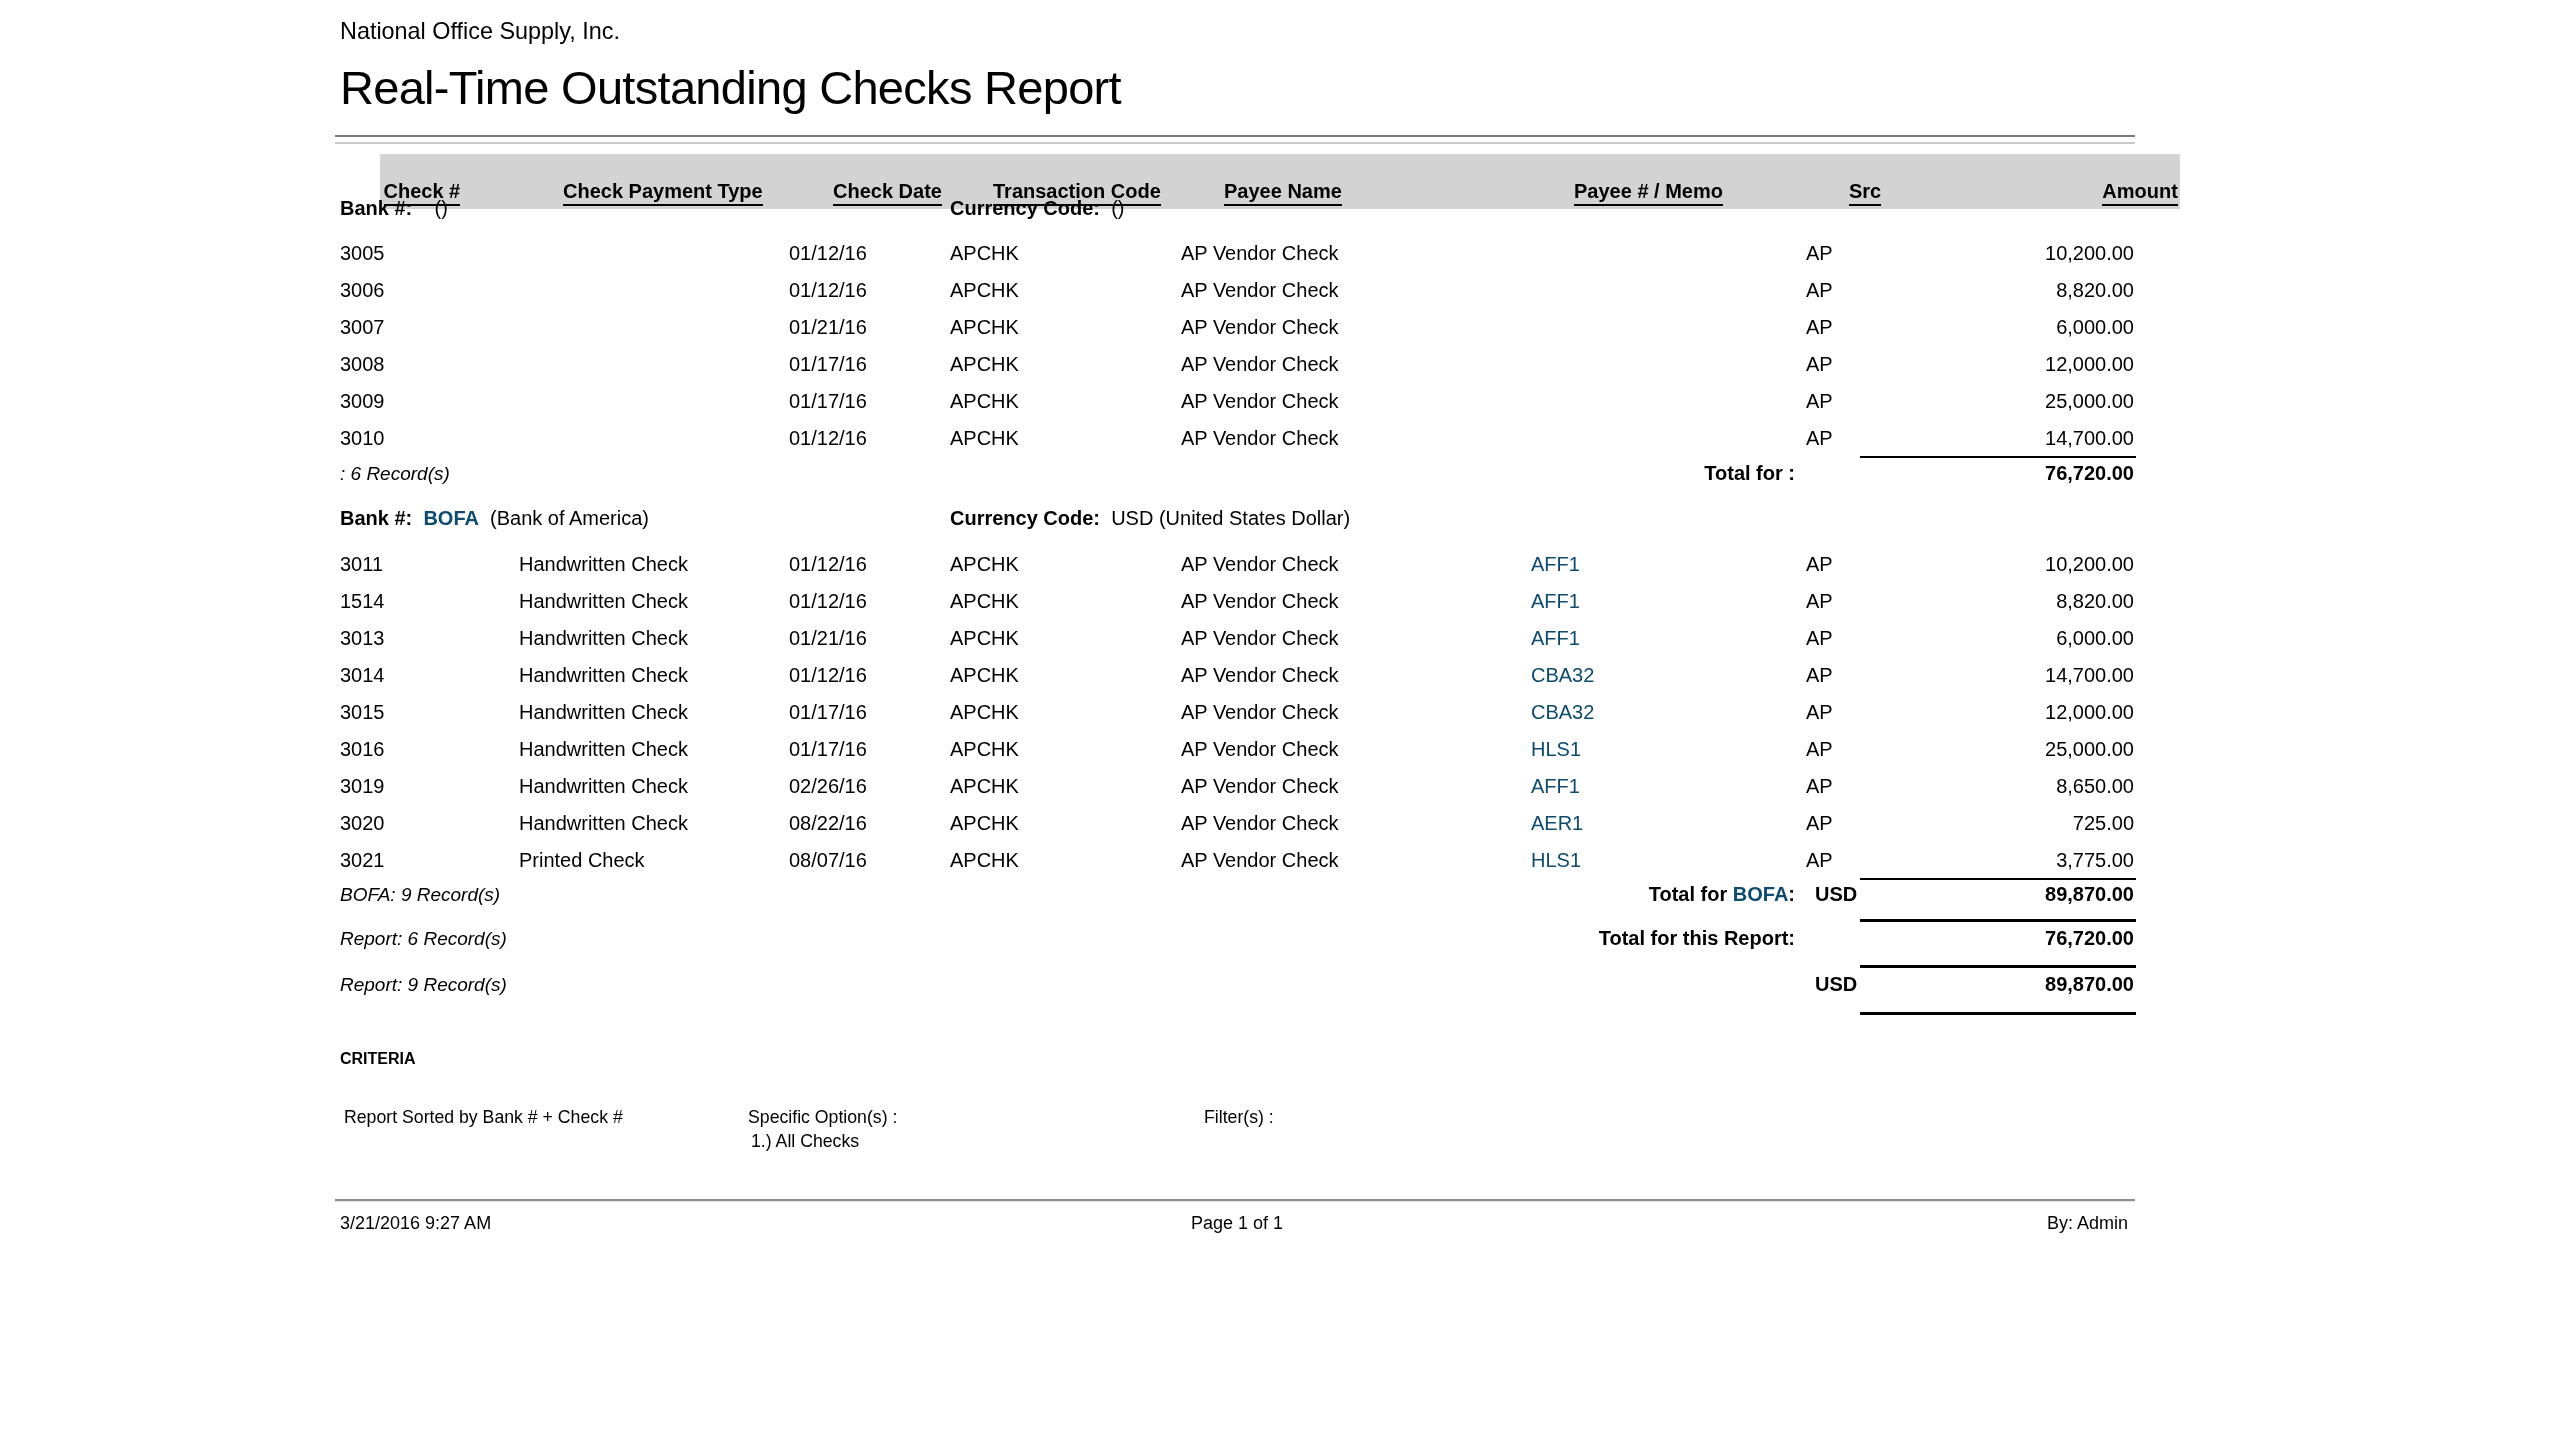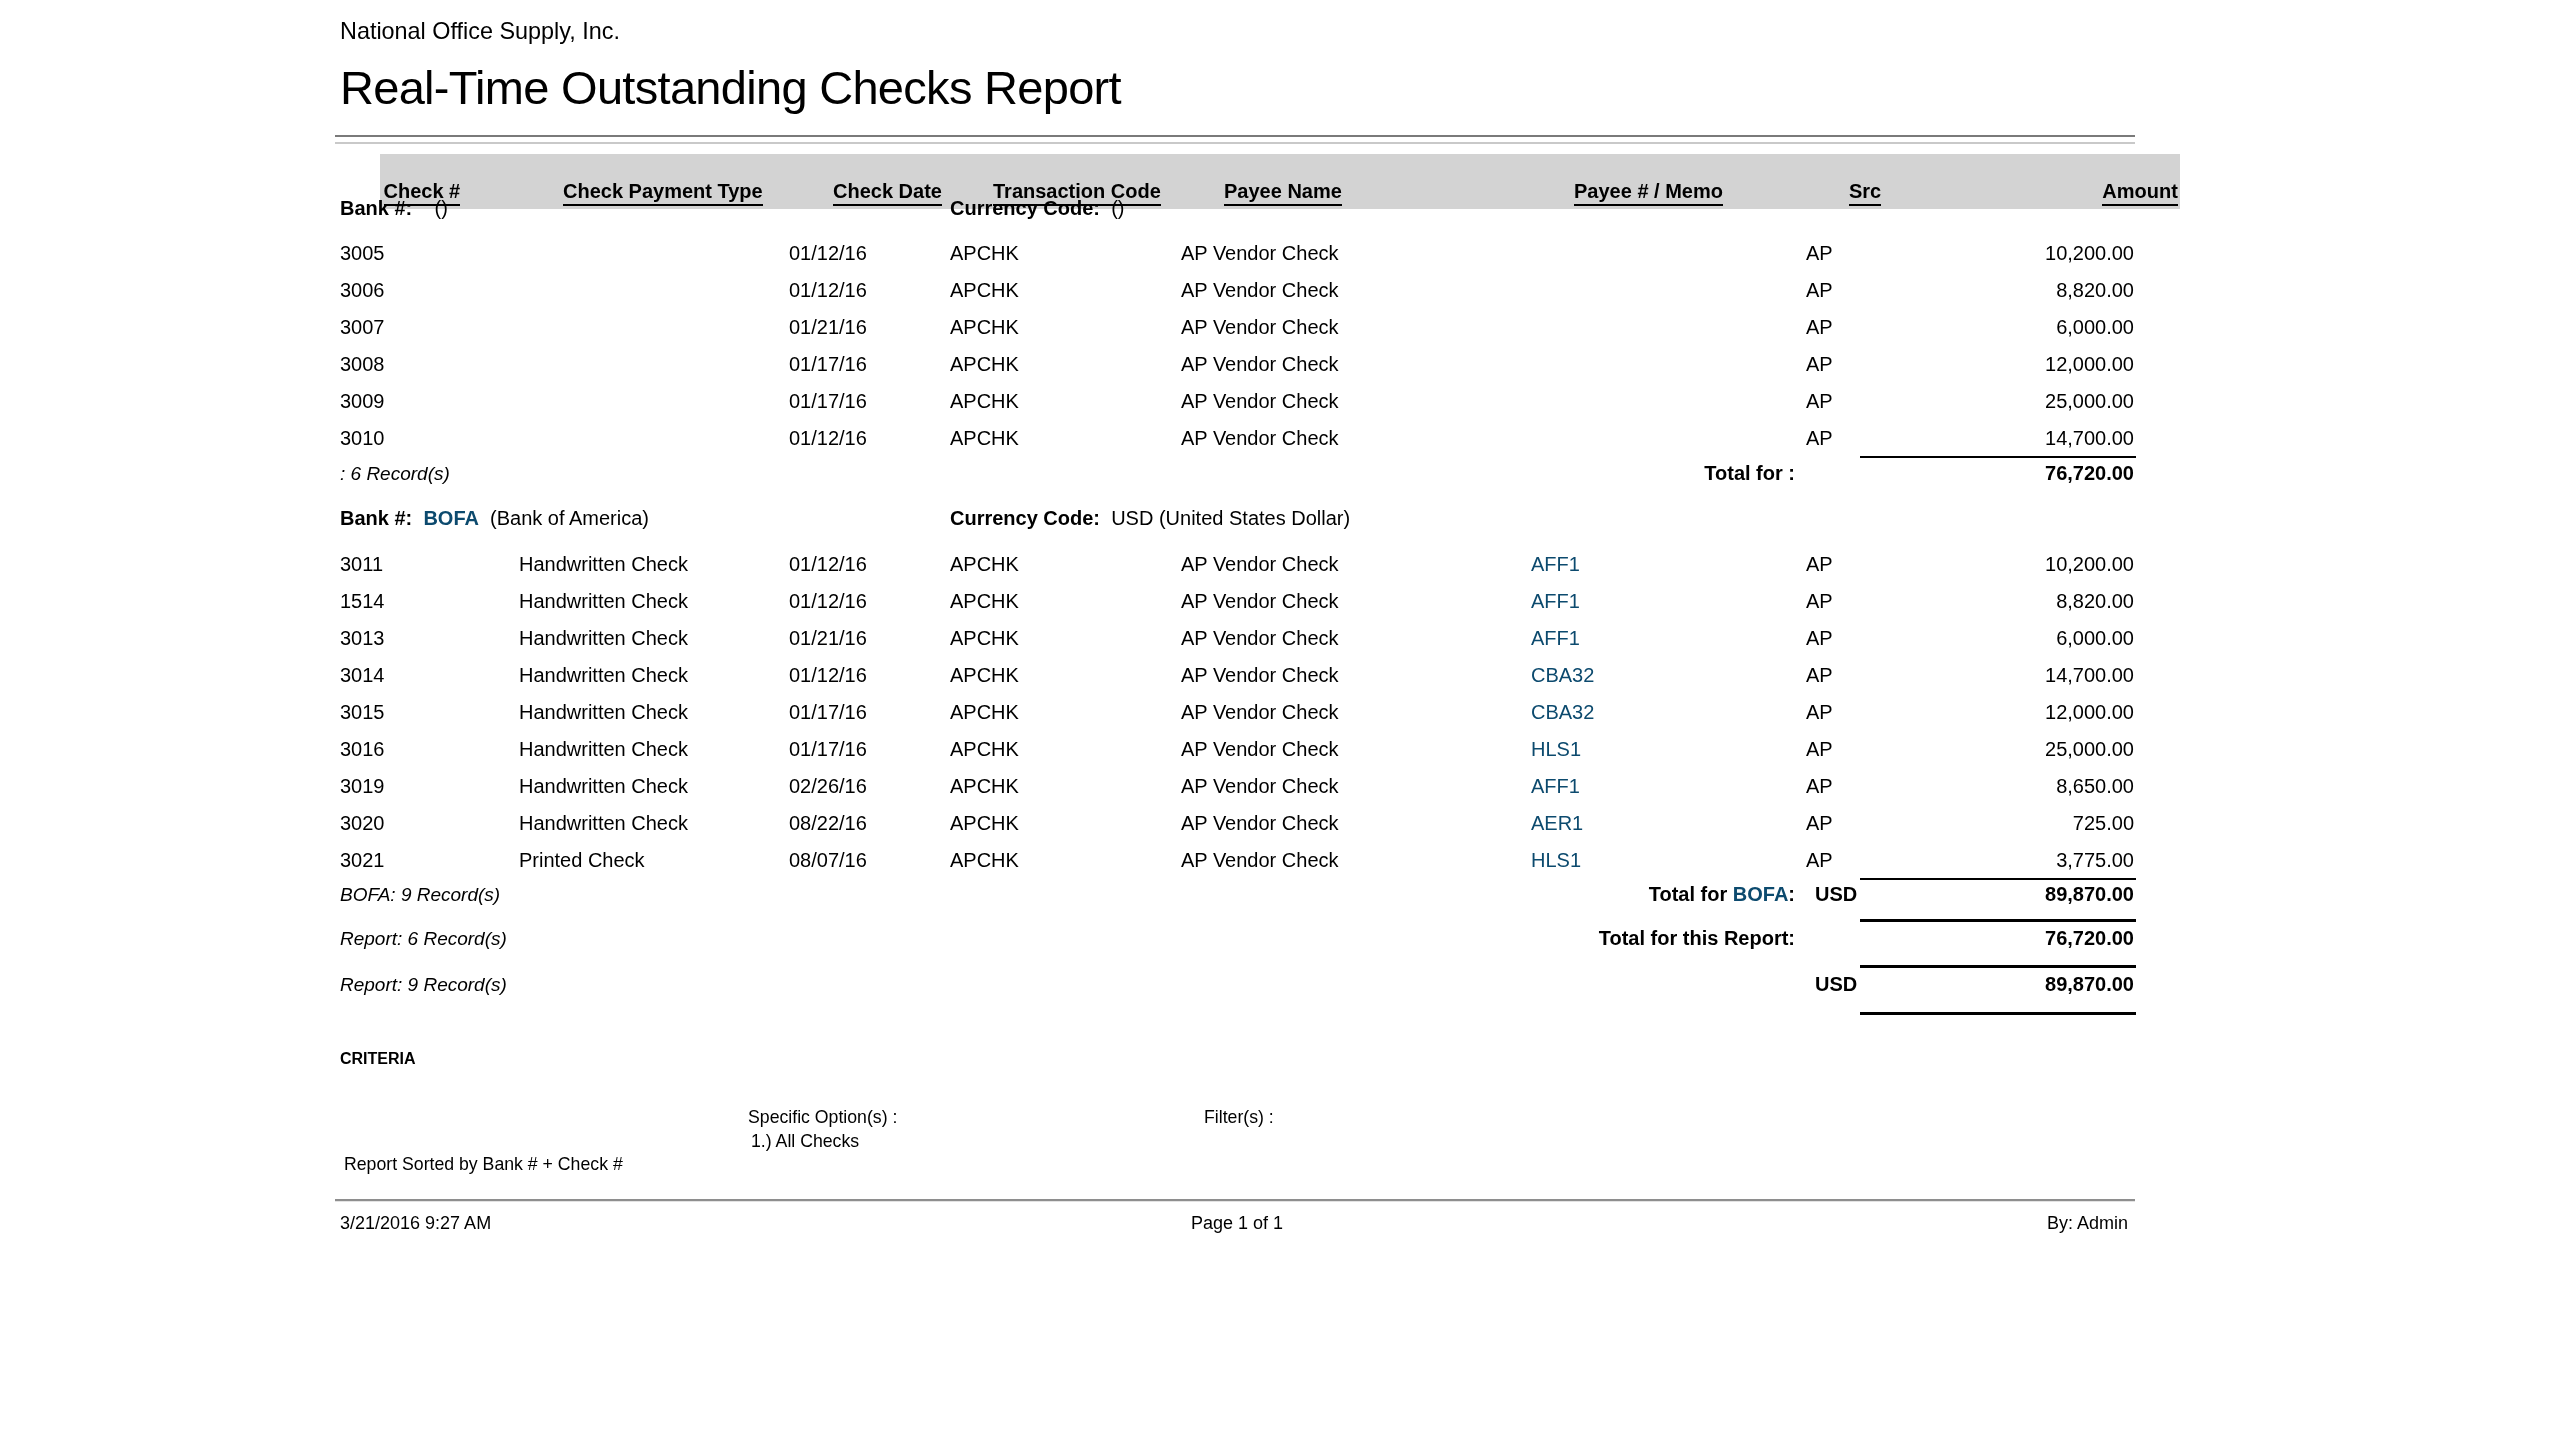--- a/index.html
+++ b/index.html
@@ -39,21 +39,21 @@
   .totrow1{top:455px;}
   .bank1row{top:190px;}
   .bank2row{top:500px;}
   .rows1{top:235px;}
   .rows2{top:546px;}
   .bofatotal{top:876px;}
   .rep1{top:920px;}
   .rep2{top:966px;}
   .crit-head{top:1050px;left:340px;font-size:16px;font-weight:bold;}
   .crit-item{font-size:17.7px;white-space:nowrap;}
-  .crit1{top:1107px;left:344px;margin-top:47px;}
+  .crit1{top:1107px;left:344px;}
   .crit2{top:1107px;left:748px;}
   .crit2b{top:1131px;left:751px;}
   .crit3{top:1107px;left:1204px;}
   .f-rule1{top:1199px;left:335px;width:1800px;height:2.1px;background:#8e8e8e;}
   .f-rule2{top:1201px;left:335px;width:1800px;height:1.4px;background:#e3e3e3;}
   .f-text{font-size:18px;white-space:nowrap;}
   .f-left{top:1213px;left:340px;}
   .f-center{top:1213px;left:340px;width:1794px;text-align:center;}
   .f-right{top:1213px;right:422px;}
 </style>

